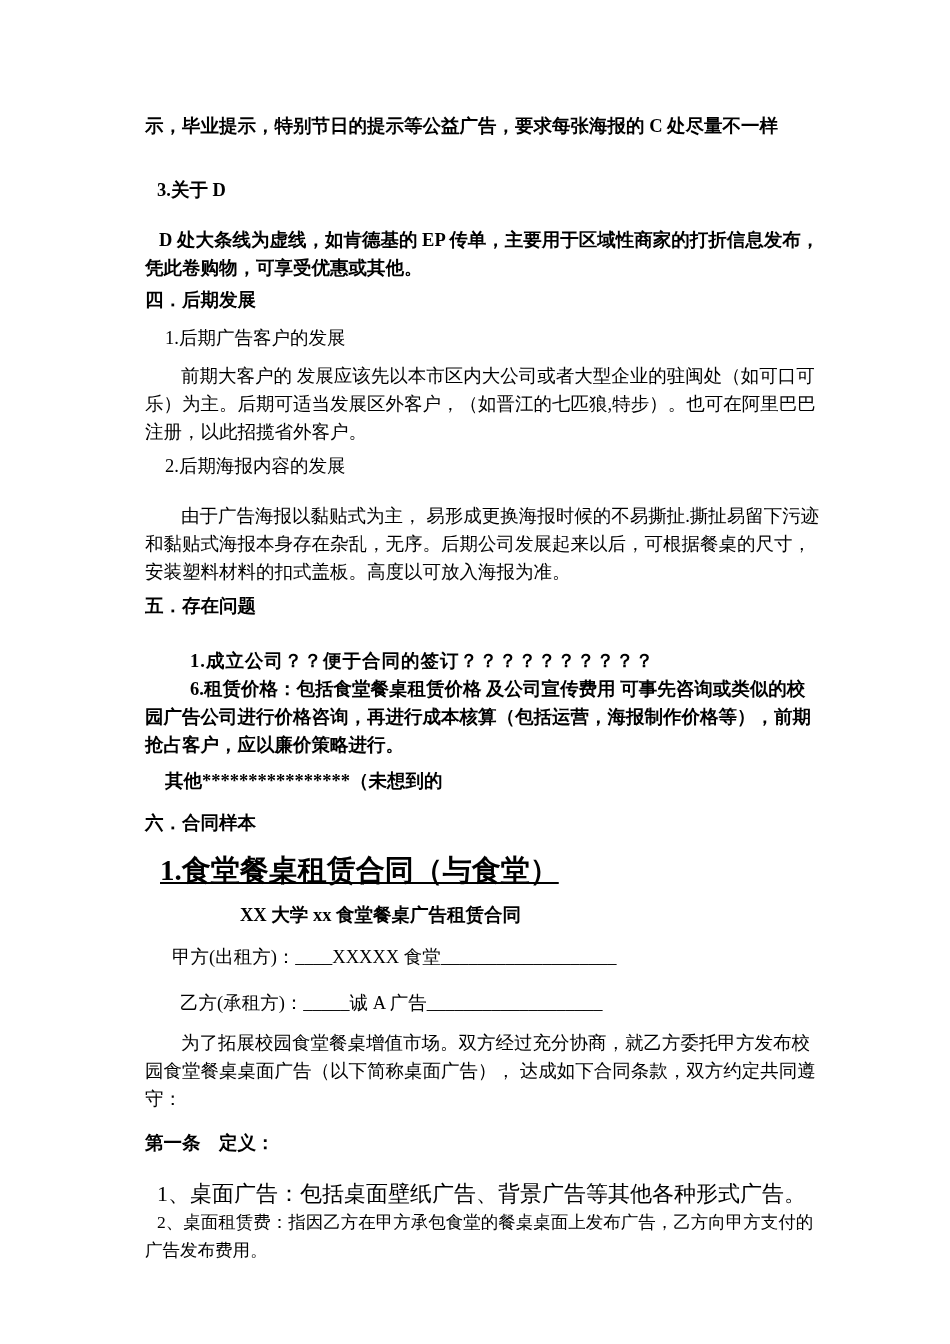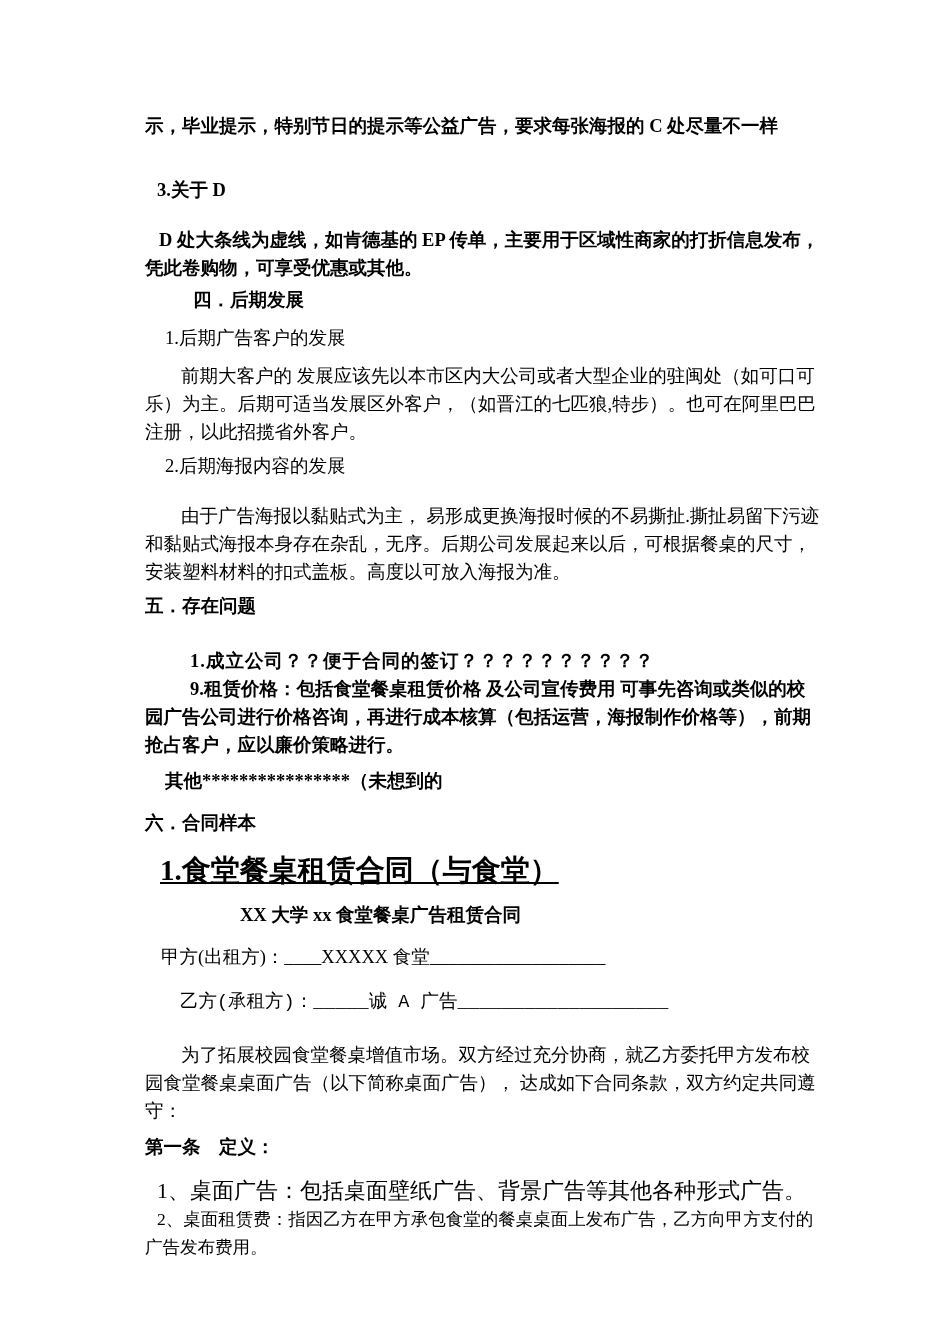--- a/index.html
+++ b/index.html
@@ -21,54 +21,54 @@
     font-size: 18.5px;
     line-height: 28px;
     word-break: break-all;
   }
   .b { font-weight: bold; }
 
   
   .r0  { margin-bottom: 36px; }
   .r1  { margin-left: 12px; margin-bottom: 22px; }
   .r2  { text-indent: 14px; margin-bottom: 4px; }
-  .r3  { margin-bottom: 10px; margin-left: 48px; }
+  .r3  { margin-bottom: 10px; }
   .r4  { margin-left: 20px; margin-bottom: 10px; }
   .r5  { text-indent: 36px; margin-bottom: 6px; }
   .r6  { margin-left: 20px; margin-bottom: 22px; }
   .r7  { text-indent: 36px; margin-bottom: 6px; }
   .r8  { margin-bottom: 27px; }
   .r9  { margin-left: 45px; letter-spacing: 1px; }
   .r10 { text-indent: 45px; margin-bottom: 8px; }
   .r11 { margin-left: 20px; margin-bottom: 14px; }
   .r12 { margin-bottom: 12px; }
   .r13 { font-size: 29px; line-height: 42px; margin-left: 15px; margin-bottom: 10px; text-decoration: underline; }
   .r14 { margin-left: 95px; margin-bottom: 14px; }
-  .r15 { margin-left: 16px; margin-bottom: 18px; }
-  .r16 { margin-left: 35px; margin-bottom: 24px; font-family: Liberation Mono, monospace; }
-  .r17 { text-indent: 36px; margin-bottom: 8px; }
-  .r18 { margin-bottom: 16px; }
+  .r15 { margin-left: 27px; margin-bottom: 18px; }
+  .r16 { margin-left: 35px; margin-bottom: 12px; }
+  .r17 { text-indent: 36px; margin-bottom: 16px; }
+  .r18 { margin-bottom: 23px; }
   .r19 { text-indent: 12px; font-size: 22px; }
   .r20 { text-indent: 12px; font-size: 17.5px; }
 </style>
 </head>
 <body>
 
 <div class="page">
   <p class="b r0">示，毕业提示，特别节日的提示等公益广告，要求每张海报的 C 处尽量不一样</p>
   <p class="b r1">3.关于 D</p>
   <p class="b r2">D 处大条线为虚线，如肯德基的 EP 传单，主要用于区域性商家的打折信息发布，凭此卷购物，可享受优惠或其他。</p>
   <p class="b r3">四．后期发展</p>
   <p class="r4">1.后期广告客户的发展</p>
   <p class="r5">前期大客户的 发展应该先以本市区内大公司或者大型企业的驻闽处（如可口可乐）为主。后期可适当发展区外客户，（如晋江的七匹狼,特步）。也可在阿里巴巴注册，以此招揽省外客户。</p>
   <p class="r6">2.后期海报内容的发展</p>
   <p class="r7">由于广告海报以黏贴式为主， 易形成更换海报时候的不易撕扯.撕扯易留下污迹和黏贴式海报本身存在杂乱，无序。后期公司发展起来以后，可根据餐桌的尺寸， 安装塑料材料的扣式盖板。高度以可放入海报为准。</p>
   <p class="b r8">五．存在问题</p>
   <p class="b r9">1.成立公司？？便于合同的签订？？？？？？？？？？</p>
-  <p class="b r10">9.租赁价格：包括食堂餐桌租赁价格 及公司宣传费用 可事先咨询或类似的校园广告公司进行价格咨询，再进行成本核算（包括运营，海报制作价格等），前期抢占客户，应以廉价策略进行。</p>
+  <p class="b r10">6.租赁价格：包括食堂餐桌租赁价格 及公司宣传费用 可事先咨询或类似的校园广告公司进行价格咨询，再进行成本核算（包括运营，海报制作价格等），前期抢占客户，应以廉价策略进行。</p>
   <p class="b r11">其他****************（未想到的</p>
   <p class="b r12">六．合同样本</p>
   <p class="b r13">1.食堂餐桌租赁合同（与食堂）</p>
   <p class="b r14">XX 大学 xx 食堂餐桌广告租赁合同</p>
   <p class="r15">甲方(出租方)：____XXXXX 食堂___________________</p>
   <p class="r16">乙方(承租方)：_____诚 A 广告___________________</p>
   <p class="r17">为了拓展校园食堂餐桌增值市场。双方经过充分协商，就乙方委托甲方发布校园食堂餐桌桌面广告（以下简称桌面广告）， 达成如下合同条款，双方约定共同遵守：</p>
   <p class="b r18">第一条　定义：</p>
   <p class="r19">1、桌面广告：包括桌面壁纸广告、背景广告等其他各种形式广告。</p>
   <p class="r20">2、桌面租赁费：指因乙方在甲方承包食堂的餐桌桌面上发布广告，乙方向甲方支付的广告发布费用。</p>

